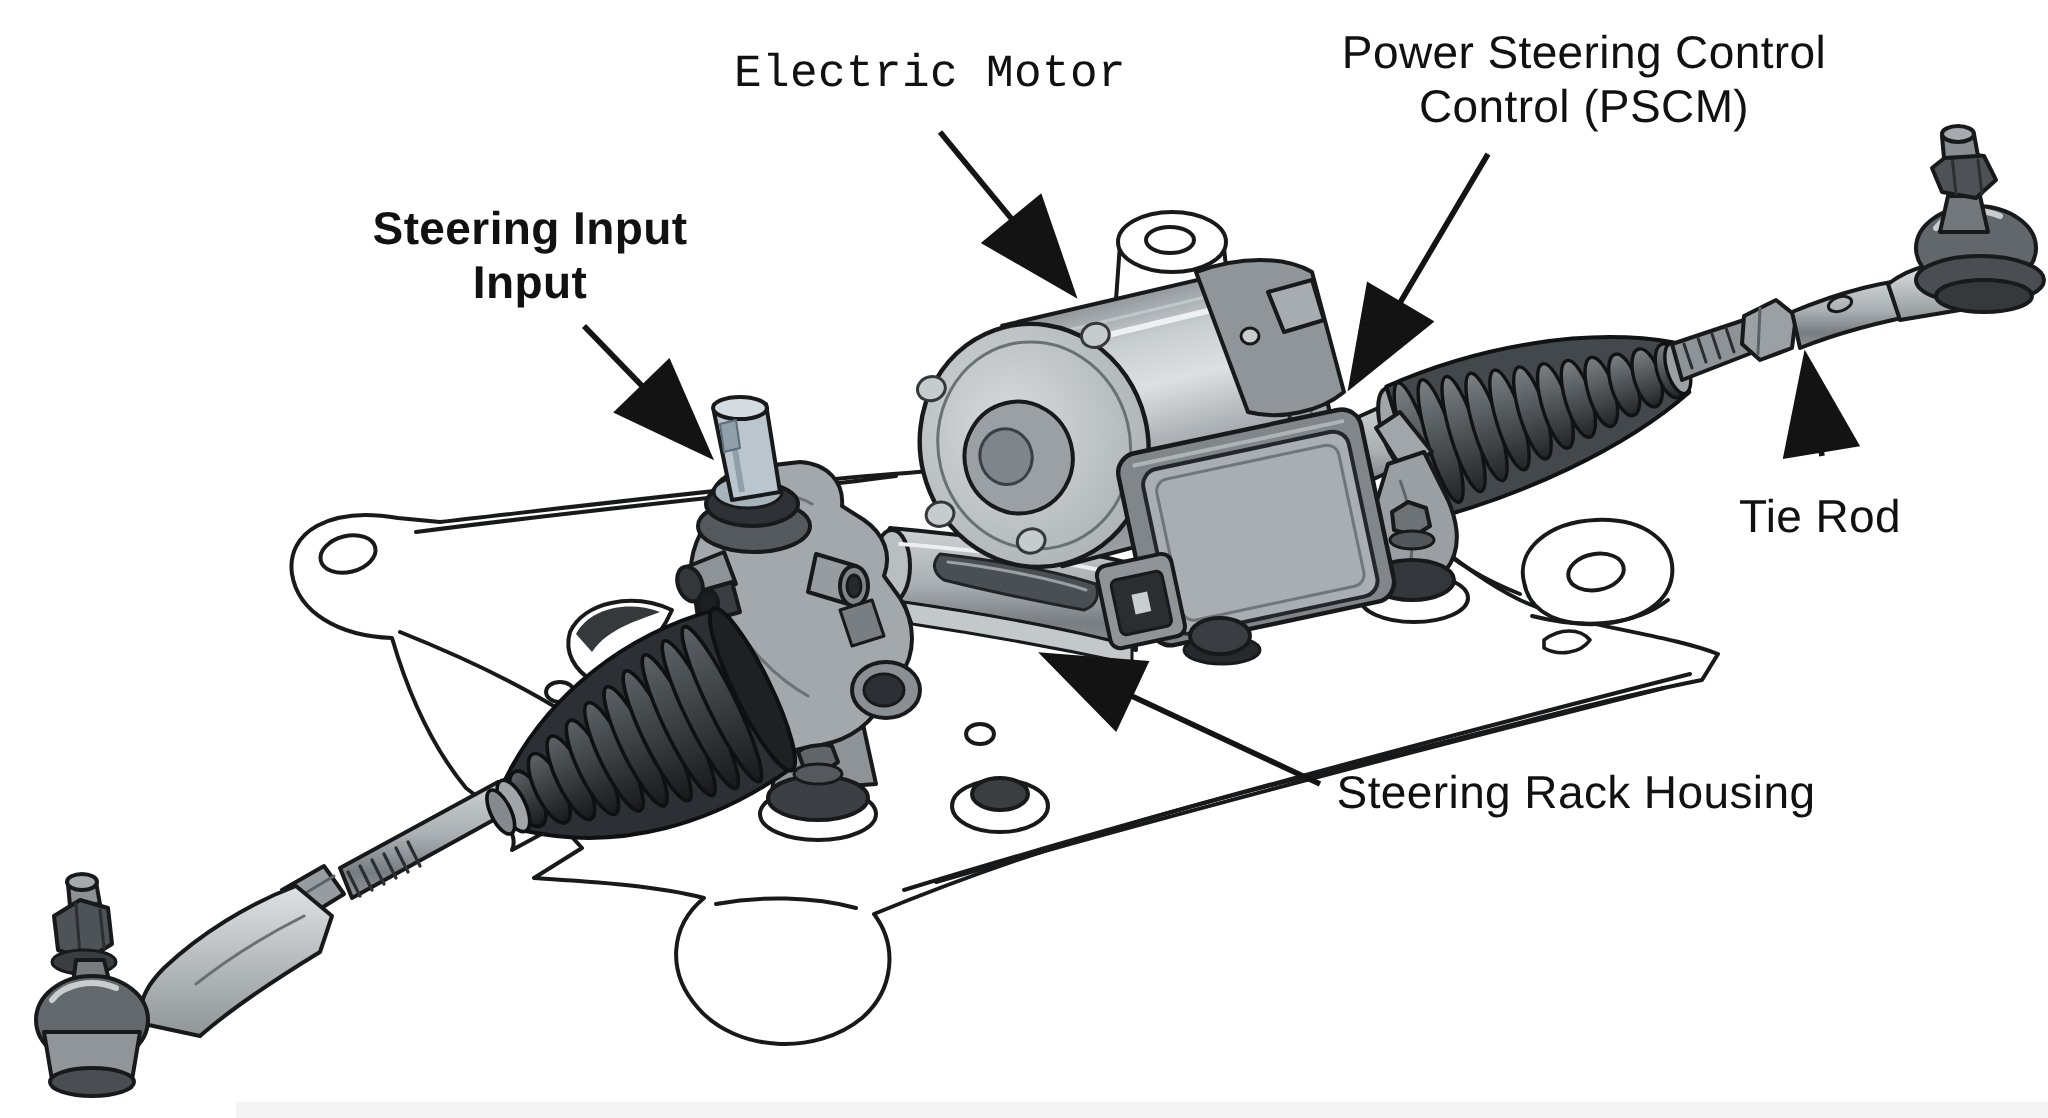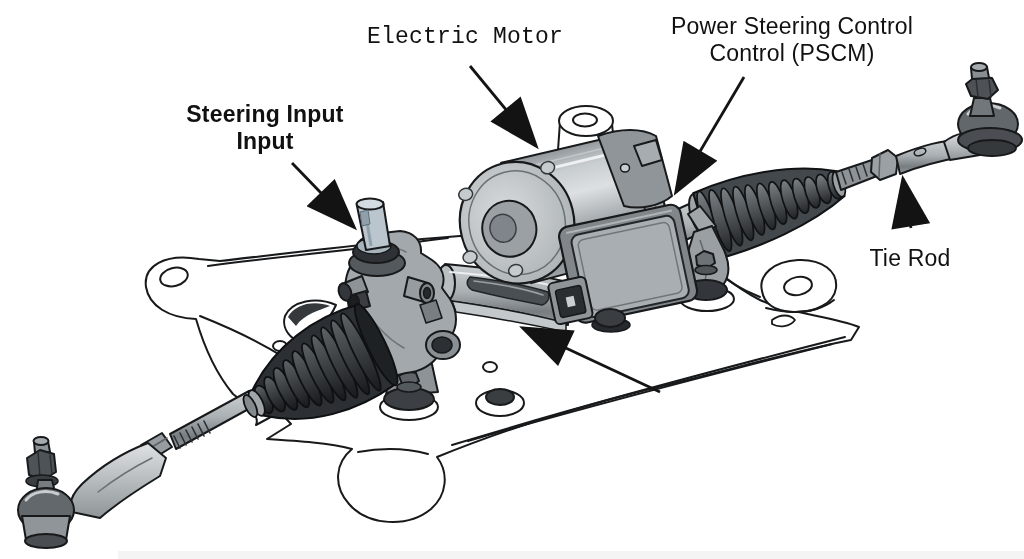--- a/index.html
+++ b/index.html
@@ -309,15 +309,16 @@
   <div>Control (PSCM)</div>
 </div>
 
 <div class="lbl" id="lbl-shaft">
   <div>Steering Input</div>
   <div>Input</div>
 </div>
 
 <div class="lbl" id="lbl-tierod">Tie Rod</div>
 
+<div class="lbl" id="lbl-rack">Steering Rack Housing</div>
 
 <div class="bottom-smudge"></div>
 </div>
 
 </body></html>

